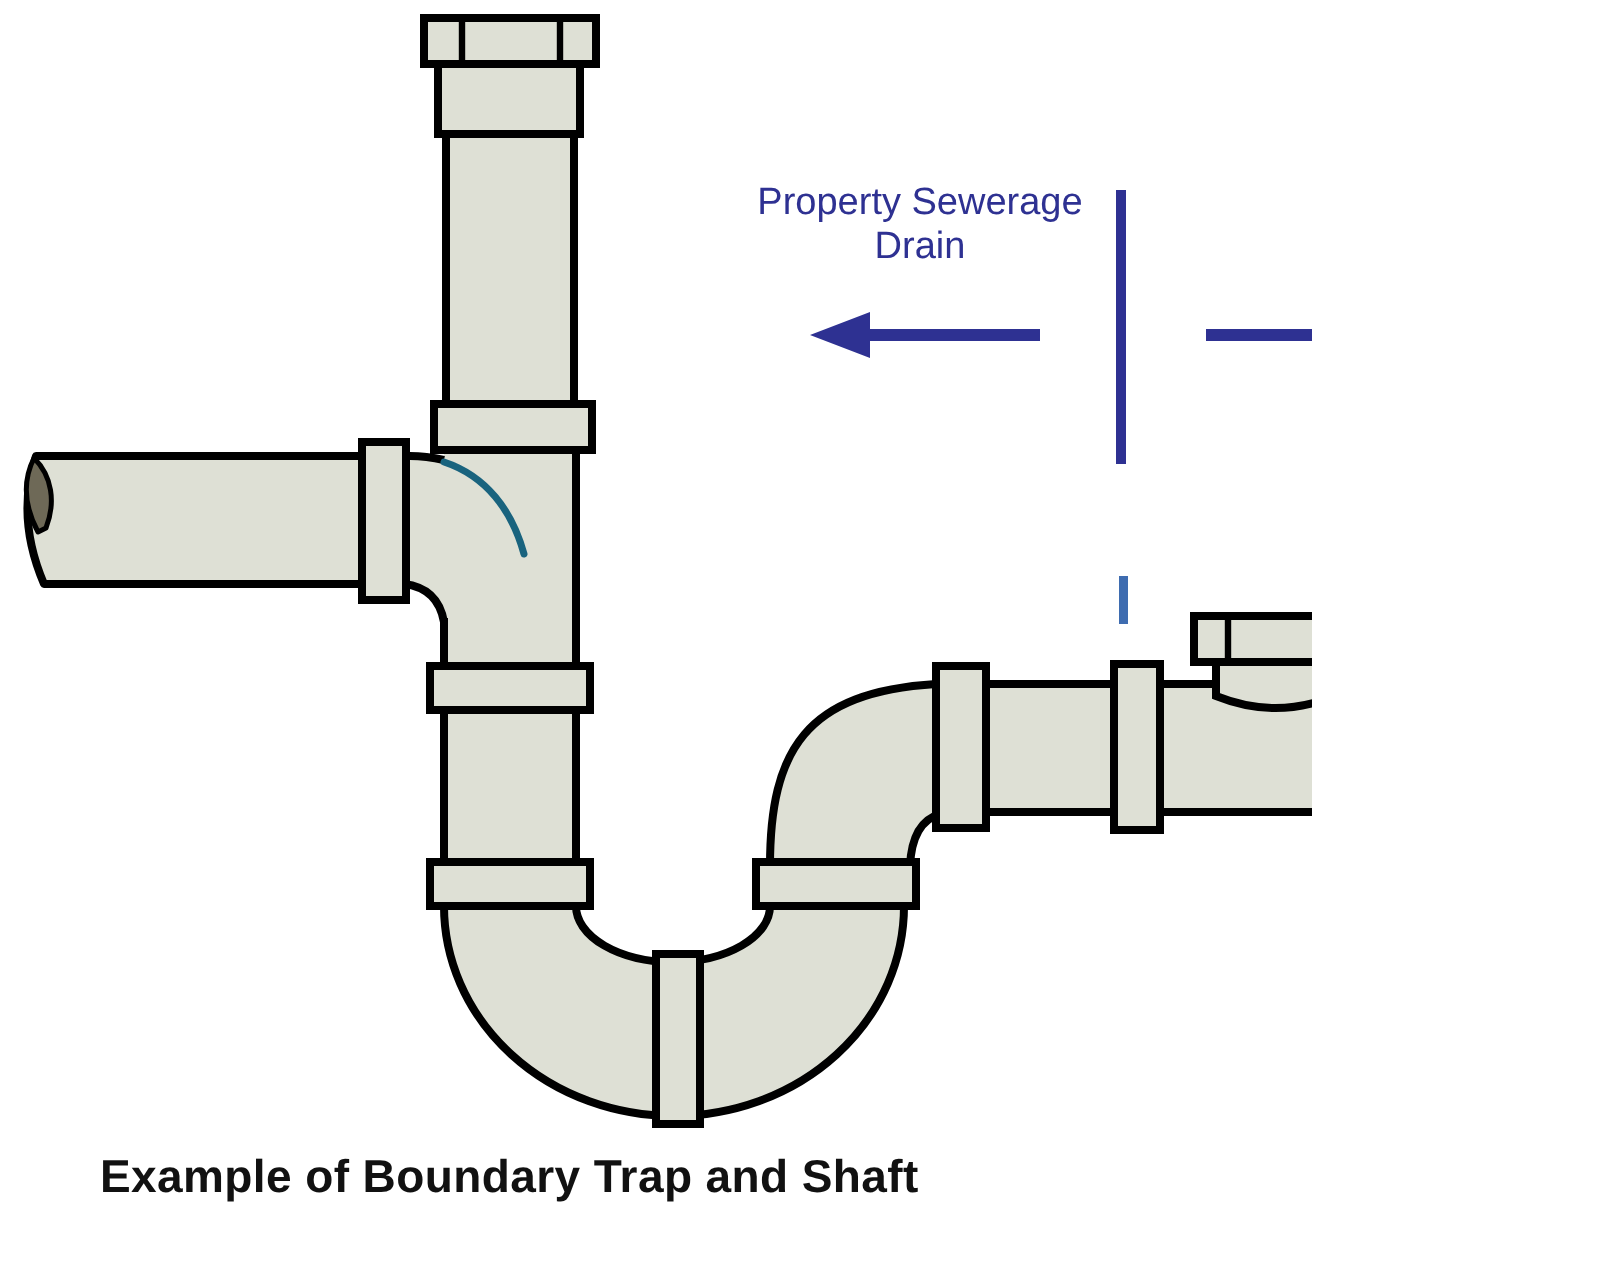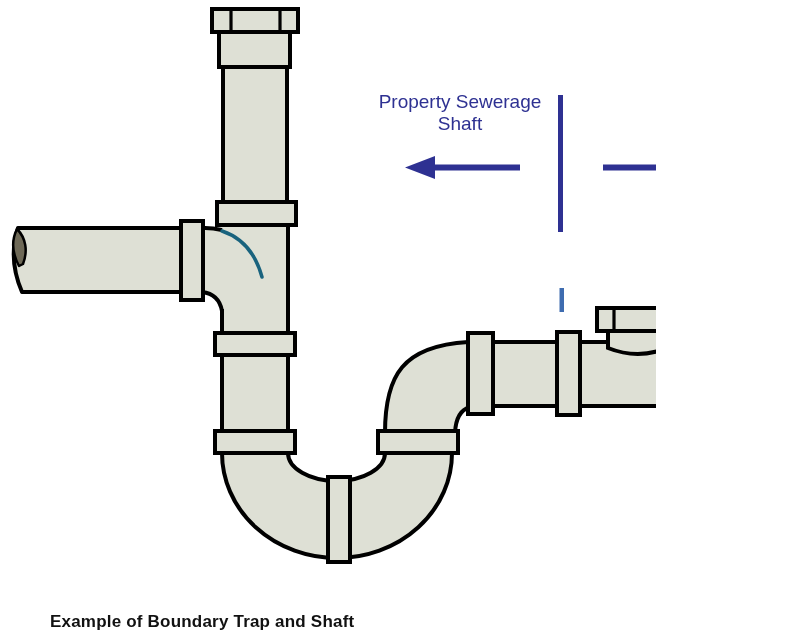--- a/index.html
+++ b/index.html
@@ -27,23 +27,23 @@
   .dlabel {
     position:absolute;
     color: var(--label-blue);
     font-size:19px; line-height:21.5px;
     text-align:center;
     white-space:nowrap;
   }
   .dlabel .l2 { display:block; }
   .cap-label {
     position:absolute;
-    left:50px; top:612px;
+    left:50px; top:575px;
     color: var(--caption-black);
-    font-size:17px; font-weight:bold;
+    font-size:23px; font-weight:bold;
     letter-spacing:0.2px;
   }
 </style>
 </head>
 <body>
 
 <div id="stage">
 
   <svg width="800" height="644" viewBox="0 0 800 644">
 
@@ -90,18 +90,18 @@
     <path d="M 614,309 L 614,330 M 658,309 L 658,330" class="edge-thin"></path>
 
     <rect x="558" y="95" width="5" height="137" class="annot-fill"></rect>
     <rect x="559.5" y="288" width="4.5" height="24" class="dash-fill"></rect>
     <path d="M 405,167.5 L 435,156 L 435,164.5 L 520,164.5 L 520,170.5 L 435,170.5 L 435,179 Z" class="annot-fill"></path>
     <path d="M 715,167.5 L 687,156 L 687,164.5 L 603,164.5 L 603,170.5 L 687,170.5 L 687,179 Z" class="annot-fill"></path>
   </svg>
 
   <div class="dlabel" style="left:355px; top:91px; width:210px;">
     <span>Property Sewerage</span>
-    <span class="l2">Shaft</span>
+    <span class="l2">Drain</span>
   </div>
 
 
   <div class="cap-label">Example of Boundary Trap and Shaft</div>
 </div>
 
 </body></html>

